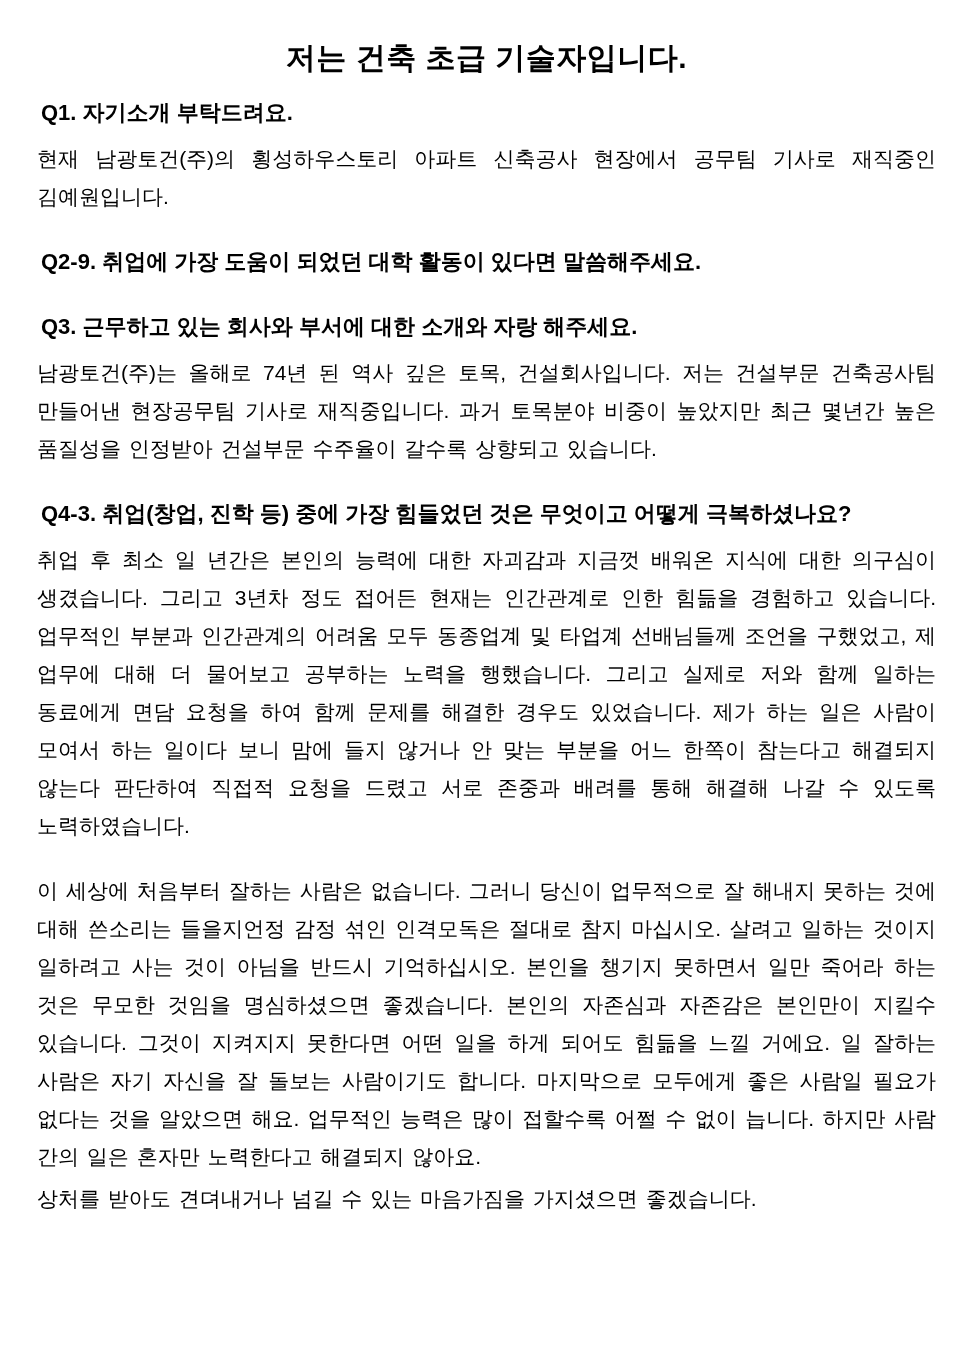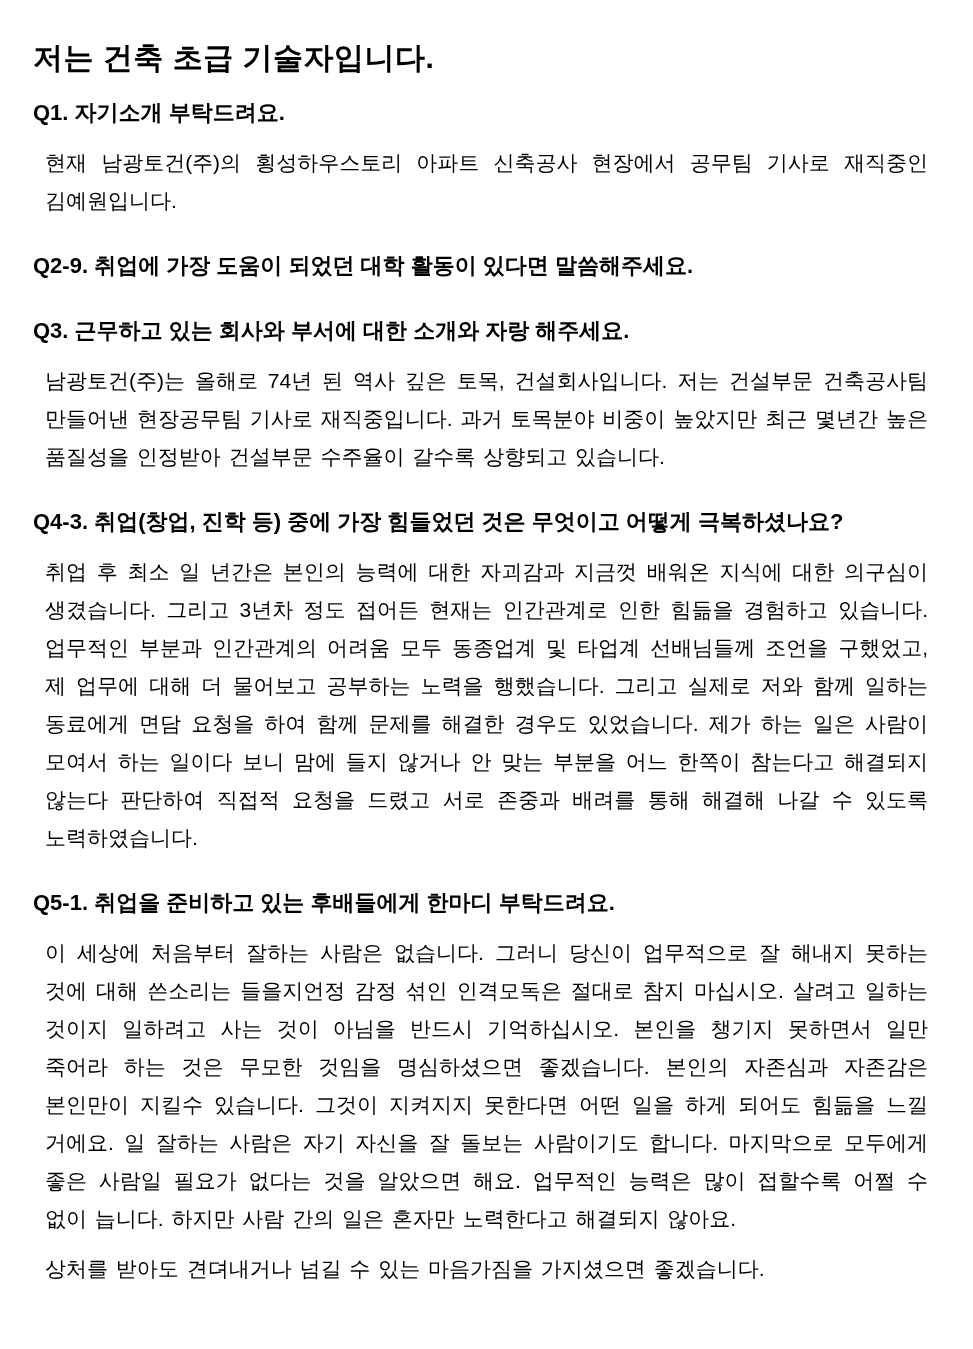--- a/index.html
+++ b/index.html
@@ -10,41 +10,41 @@
     font-family: "Liberation Sans", "DejaVu Sans", sans-serif;
   }
   .page {
     width: 973px;
     min-height: 1349px;
     box-sizing: border-box;
     padding: 40px 33px 30px 33px;
     background: #ffffff;
   }
   .doc-title {
-    text-align: left;
+    text-align: center;
     font-size: 30px;
     font-weight: 800;
     letter-spacing: 0.5px;
     margin: 0 0 18px 0;
     line-height: 1.2;
   }
   .qa-section {
     margin-bottom: 27px;
   }
   .question-heading {
     font-size: 22px;
     font-weight: 700;
-    margin: 0;
+    margin: 8px;
     line-height: 38px;
   }
   .answer-paragraph {
     font-size: 21px;
     font-weight: 400;
     line-height: 38px;
-    margin: 12px;
+    margin: 4px;
     text-align: justify;
     text-justify: inter-word;
     word-break: keep-all;
     word-spacing: 2px;
   }
   .answer-paragraph + .answer-paragraph {
     margin-top: 0;
   }
 </style>
 </head>
@@ -67,19 +67,18 @@
     <h2 class="question-heading">Q3. 근무하고 있는 회사와 부서에 대한 소개와 자랑 해주세요.</h2>
     <p class="answer-paragraph">남광토건(주)는 올해로 74년 된 역사 깊은 토목, 건설회사입니다. 저는 건설부문 건축공사팀 만들어낸 현장공무팀 기사로 재직중입니다. 과거 토목분야 비중이 높았지만 최근 몇년간 높은 품질성을 인정받아 건설부문 수주율이 갈수록 상향되고 있습니다.</p>
   </section>
 
   <section class="qa-section">
     <h2 class="question-heading">Q4-3. 취업(창업, 진학 등) 중에 가장 힘들었던 것은 무엇이고 어떻게 극복하셨나요?</h2>
     <p class="answer-paragraph">취업 후 최소 일 년간은 본인의 능력에 대한 자괴감과 지금껏 배워온 지식에 대한 의구심이 생겼습니다. 그리고 3년차 정도 접어든 현재는 인간관계로 인한 힘듦을 경험하고 있습니다. 업무적인 부분과 인간관계의 어려움 모두 동종업계 및 타업계 선배님들께 조언을 구했었고, 제 업무에 대해 더 물어보고 공부하는 노력을 행했습니다. 그리고 실제로 저와 함께 일하는 동료에게 면담 요청을 하여 함께 문제를 해결한 경우도 있었습니다. 제가 하는 일은 사람이 모여서 하는 일이다 보니 맘에 들지 않거나 안 맞는 부분을 어느 한쪽이 참는다고 해결되지 않는다 판단하여 직접적 요청을 드렸고 서로 존중과 배려를 통해 해결해 나갈 수 있도록 노력하였습니다.</p>
   </section>
 
   <section class="qa-section">
-    <h2 class="question-heading">Q5-1. 취업을 준비하고 있는 후배들에게 한마디 부탁드려요.</h2>
     <p class="answer-paragraph">이 세상에 처음부터 잘하는 사람은 없습니다. 그러니 당신이 업무적으로 잘 해내지 못하는 것에 대해 쓴소리는 들을지언정 감정 섞인 인격모독은 절대로 참지 마십시오. 살려고 일하는 것이지 일하려고 사는 것이 아님을 반드시 기억하십시오. 본인을 챙기지 못하면서 일만 죽어라 하는 것은 무모한 것임을 명심하셨으면 좋겠습니다. 본인의 자존심과 자존감은 본인만이 지킬수 있습니다. 그것이 지켜지지 못한다면 어떤 일을 하게 되어도 힘듦을 느낄 거에요. 일 잘하는 사람은 자기 자신을 잘 돌보는 사람이기도 합니다. 마지막으로 모두에게 좋은 사람일 필요가 없다는 것을 알았으면 해요. 업무적인 능력은 많이 접할수록 어쩔 수 없이 늡니다. 하지만 사람 간의 일은 혼자만 노력한다고 해결되지 않아요.</p>
     <p class="answer-paragraph">상처를 받아도 견뎌내거나 넘길 수 있는 마음가짐을 가지셨으면 좋겠습니다.</p>
 
   </section>
 
 </div>
 
 </body></html>

